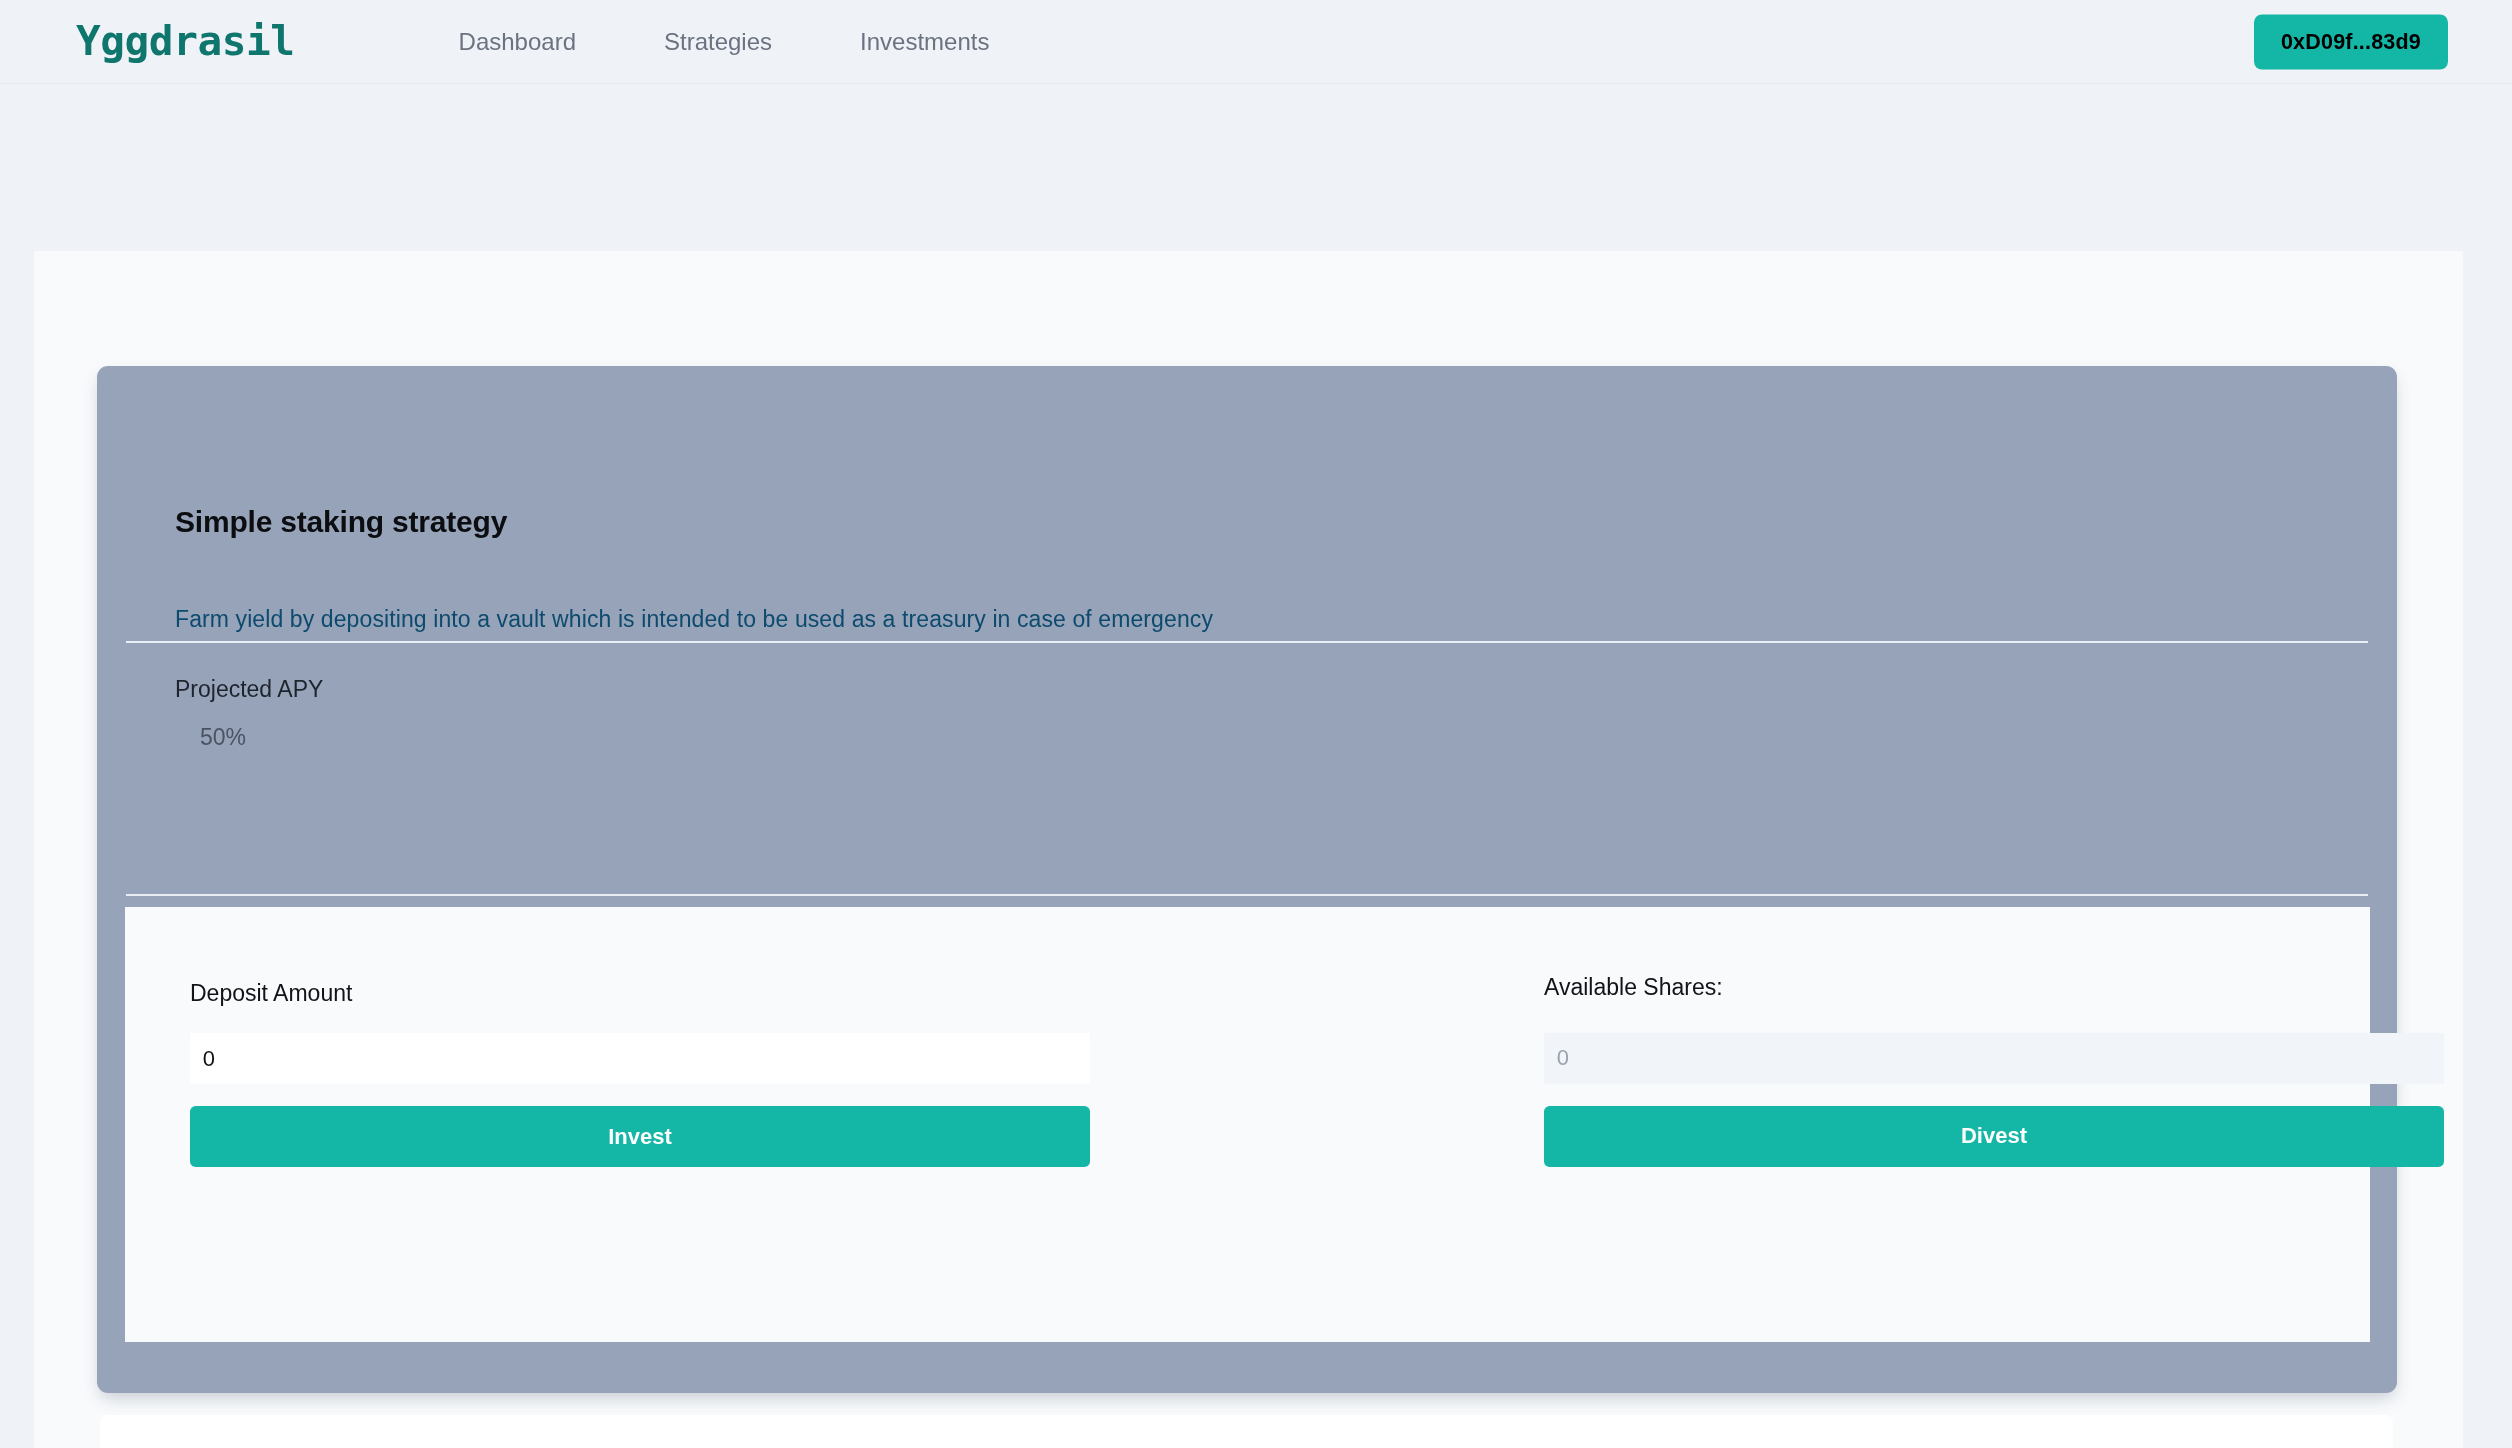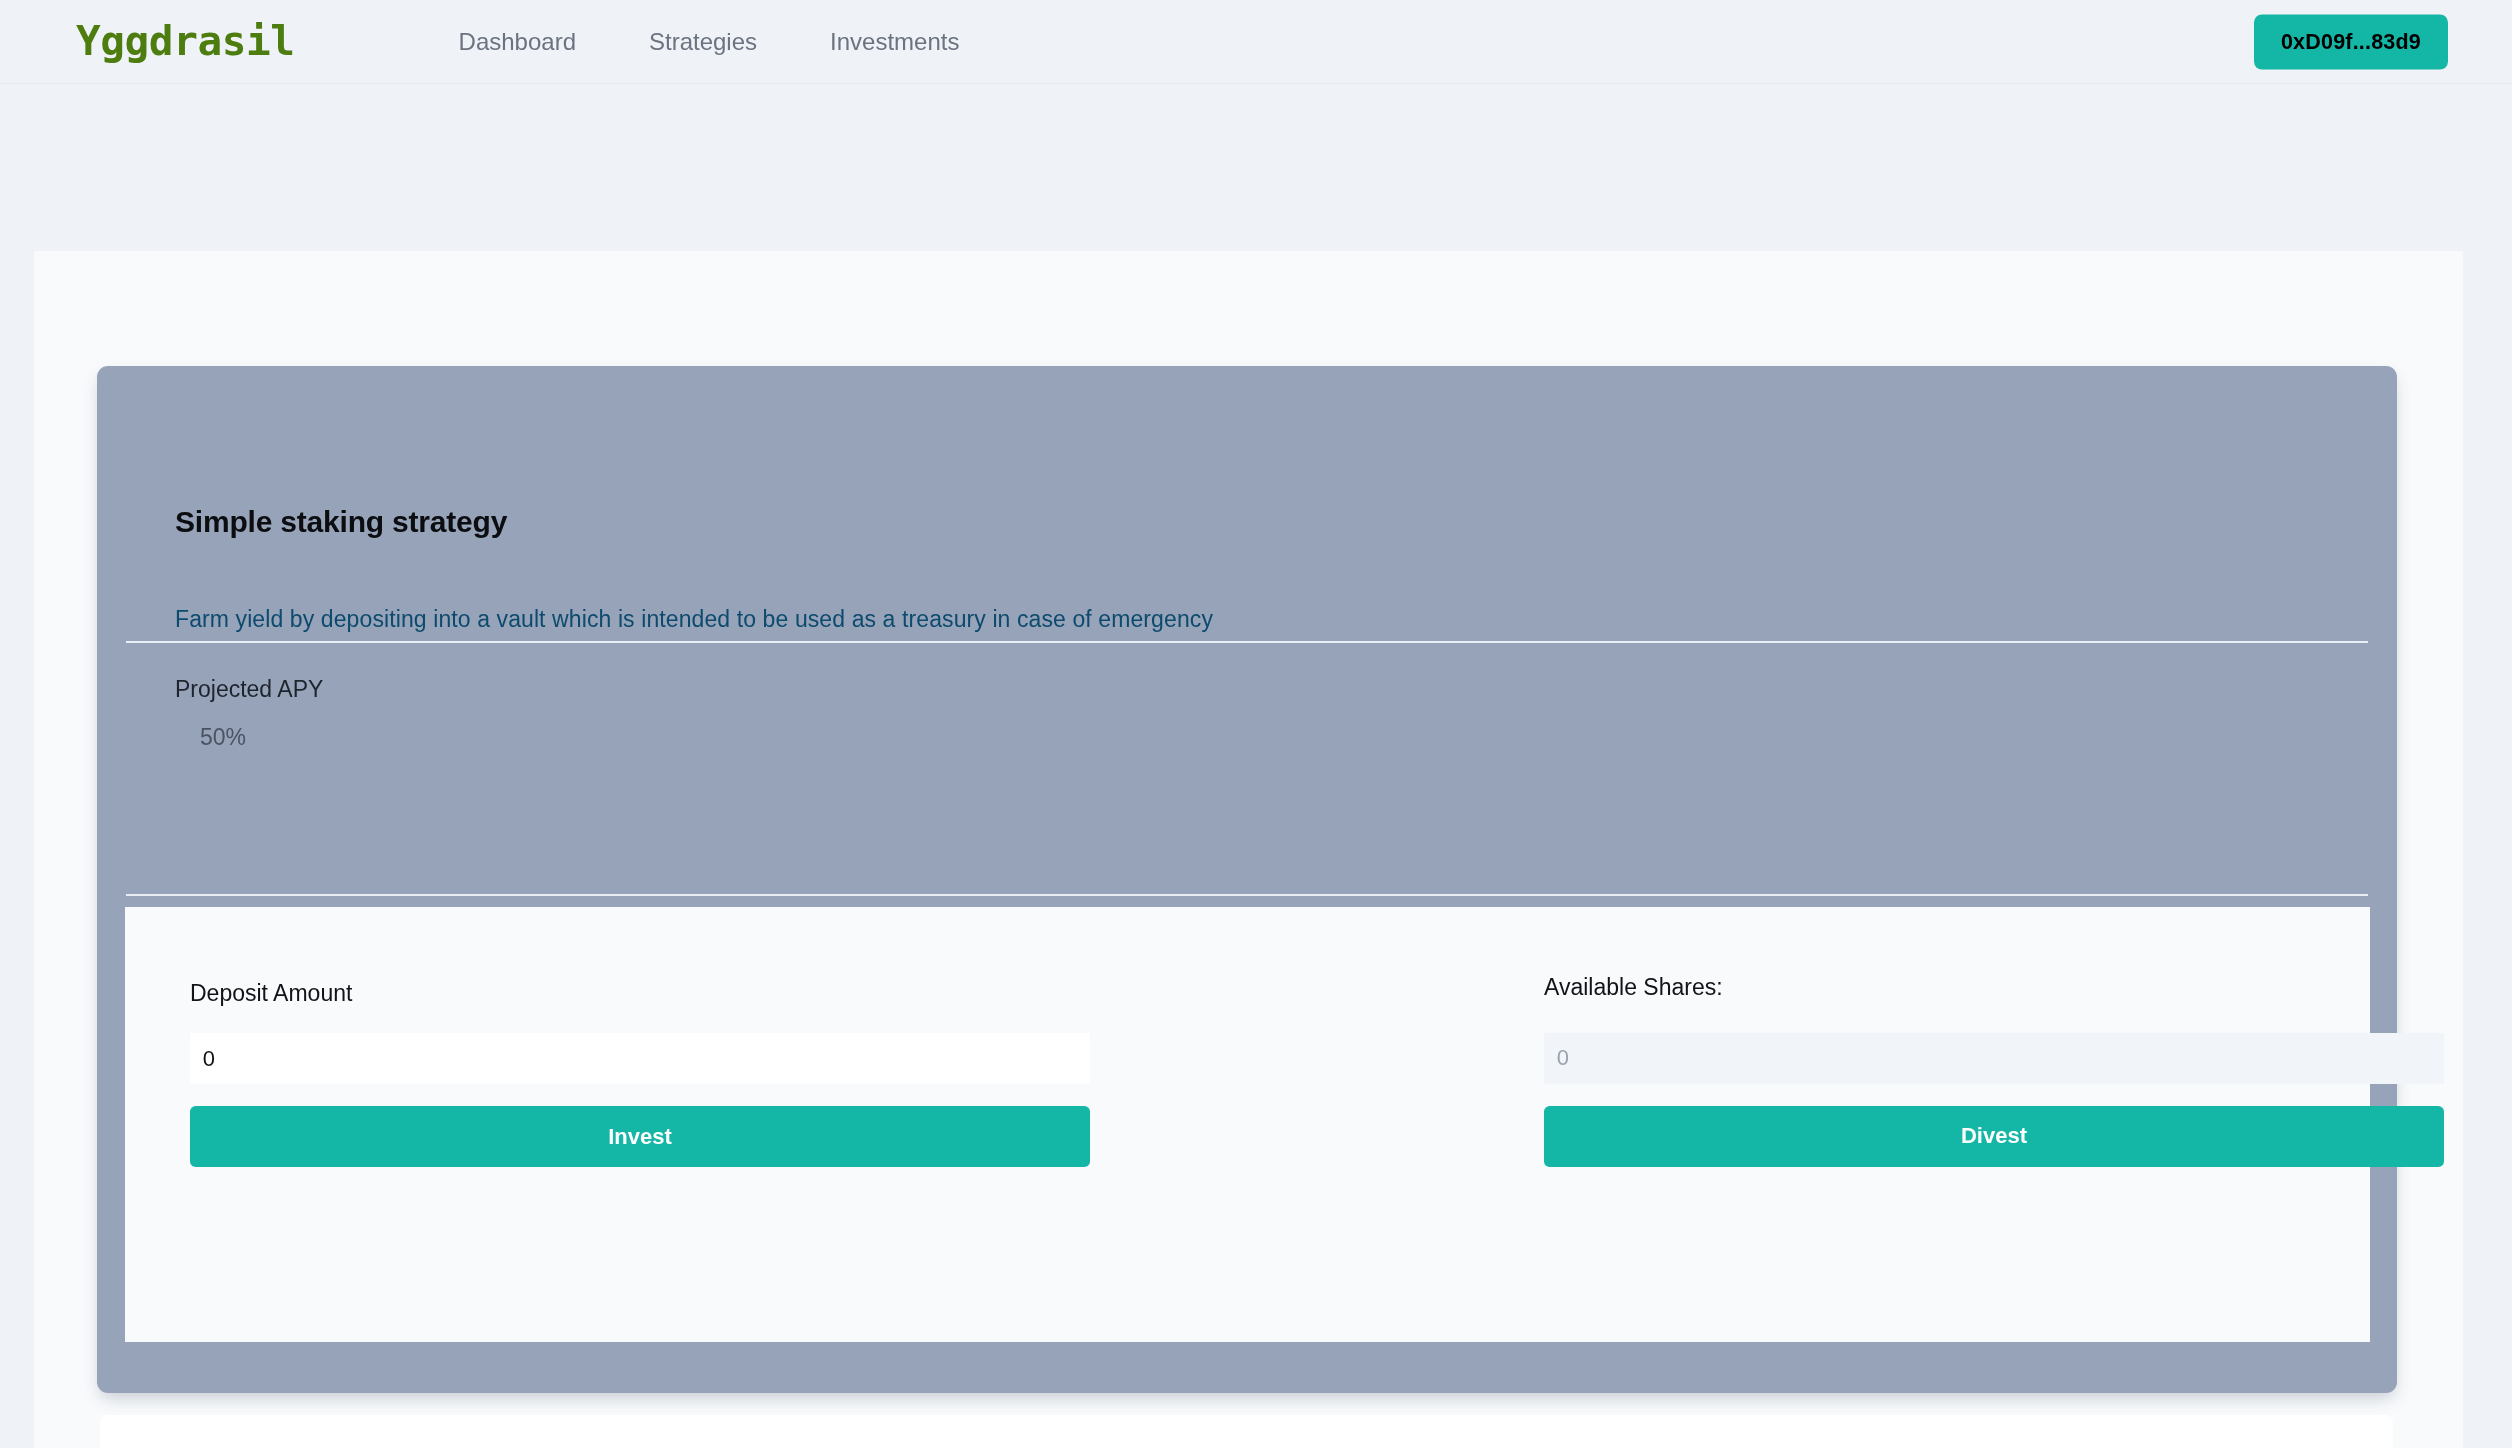--- a/index.html
+++ b/index.html
@@ -25,30 +25,30 @@
     display: flex;
     align-items: center;
     padding: 0 64px 0 76px;
     position: relative;
   }
 
   .brand-logo {
     font-family: "DejaVu Sans Mono", "Liberation Mono", monospace;
     font-size: 41px;
     font-weight: 700;
-    color: #4d7c0f;
+    color: #0f766e;
     letter-spacing: -0.4px;
     line-height: 1;
   }
 
   .main-nav {
     display: flex;
     align-items: center;
     margin-left: 164px;
-    gap: 0;
+    gap: 15px;
     justify-content: space-between;
   }
 
   .nav-link {
     font-size: 24px;
     color: #6b7280;
     text-decoration: none;
     padding: 8px 0;
     margin-right: 73px;
     white-space: nowrap;

